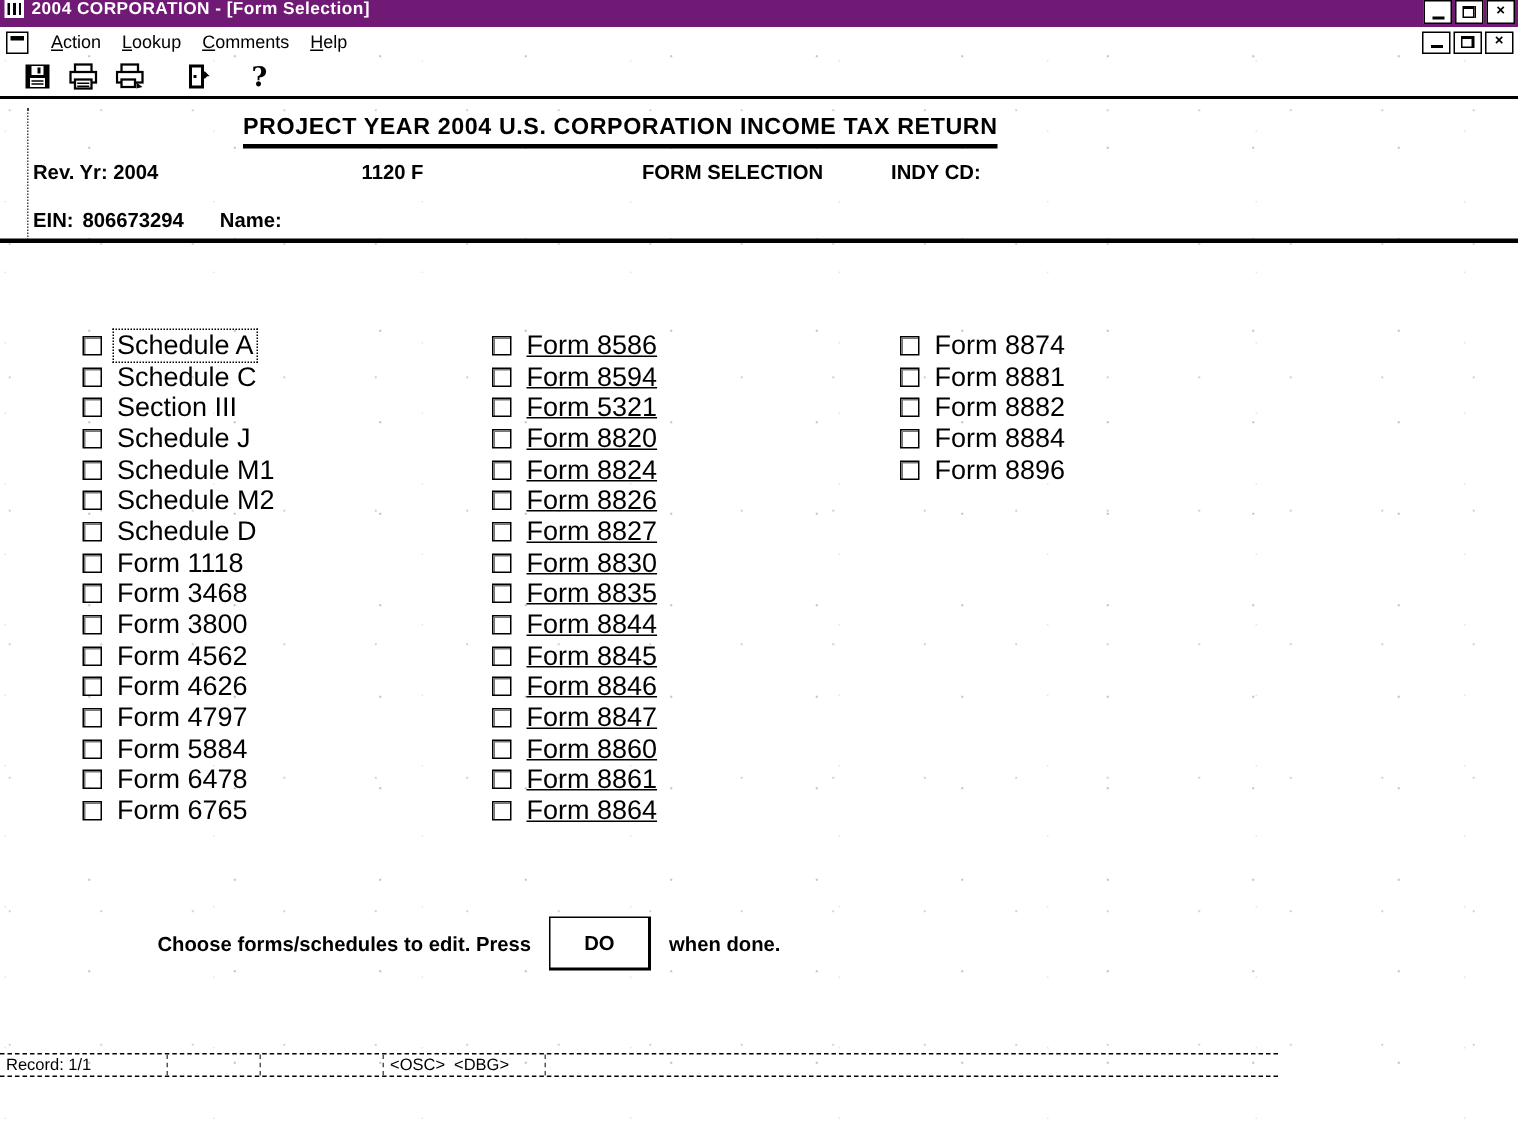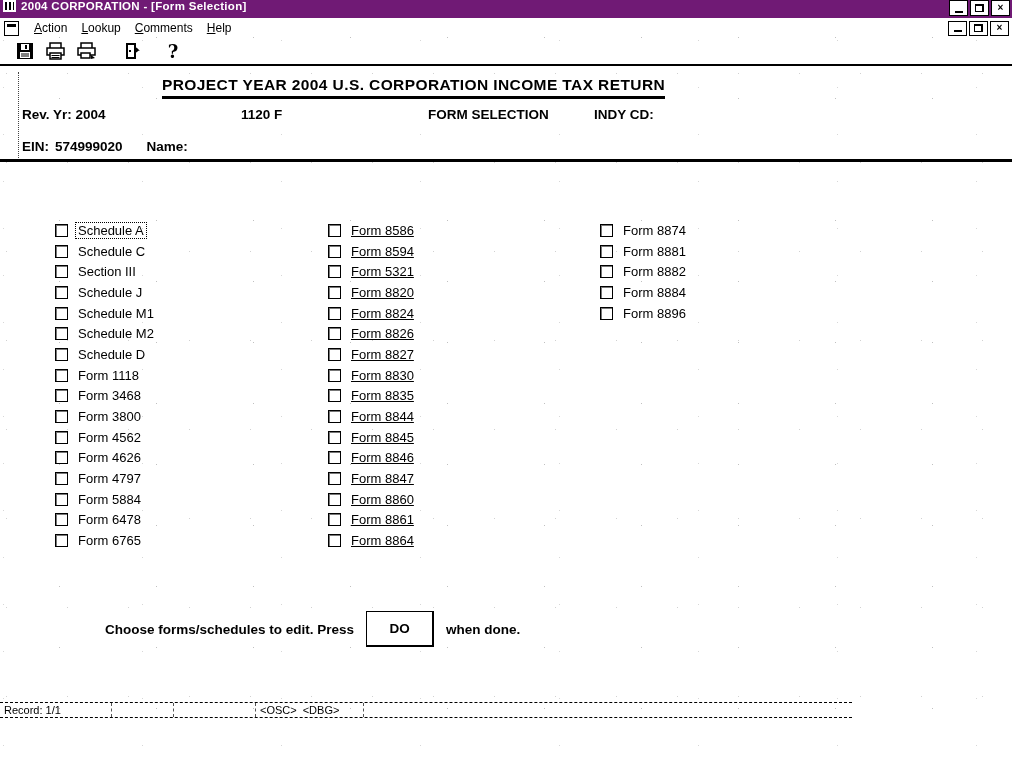--- a/index.html
+++ b/index.html
@@ -49,21 +49,21 @@
   .ein-row{position:absolute;left:22px;top:139px;font-size:13.5px;font-weight:600;}
   .ein-row span{margin-right:6px;}
   .ein-row .name{margin-left:18px;}
   .rule2{position:absolute;left:0;top:159px;width:1012px;height:3px;background:#000;}
   .sec-head{position:absolute;left:60px;top:180px;font-size:13.5px;font-weight:bold;letter-spacing:.3px;}
   
   .form-col{position:absolute;top:220px;}
   .form-col.c1{left:55px;} .form-col.c2{left:328px;text-decoration:underline;} .form-col.c3{left:600px;}
   .row{height:20.7px;display:flex;align-items:center;gap:8px;}
   .cb{width:11px;height:11px;border:1px solid #000;background:#fff;flex:0 0 auto;box-shadow:inset 1px 1px 0 #777;}
-  .lab{font-size:13px;padding:0 2px;white-space:nowrap;}
+  .lab{font-size:18px;padding:0 2px;white-space:nowrap;}
   .lab.focused{outline:1px dotted #000;}
   
   .footer{position:absolute;left:105px;top:608px;height:42px;display:flex;align-items:center;font-size:13.5px;font-weight:600;}
   .do-btn{width:65px;height:33px;margin:0 12px;background:#fff;border:1px solid #000;
     border-right-width:2px;border-bottom-width:2px;display:flex;align-items:center;justify-content:center;
     font-size:13.5px;font-weight:bold;}
   
   .statusbar{position:absolute;left:0;top:702px;width:852px;height:16px;box-sizing:border-box;
     border-top:1px dashed #000;border-bottom:1px dashed #000;display:flex;font-size:11px;align-items:flex-end;}
   .scell{height:100%;display:flex;align-items:center;padding:0 4px;box-sizing:border-box;border-right:1px dashed #555;}
@@ -149,21 +149,21 @@
 
   <div class="rule1"></div>
   <div class="header-edge"></div>
 
   <div class="main-title">PROJECT YEAR 2004 U.S. CORPORATION INCOME TAX RETURN</div>
   <div class="fld rev">Rev. Yr: 2004</div>
   <div class="fld f1120">1120 F</div>
   <div class="fld fsel">FORM SELECTION</div>
   <div class="fld indy">INDY CD:</div>
   <div class="ein-row">
-    <span>EIN:</span><span>574999020</span><span class="name">Name:</span>
+    <span>EIN:</span><span>806673294</span><span class="name">Name:</span>
   </div>
   <div class="rule2"></div>
 
 
   <div class="form-col c1">
       <div class="row">
         <span class="cb"></span>
         <span class="lab focused">Schedule A</span>
       </div>
       <div class="row">

